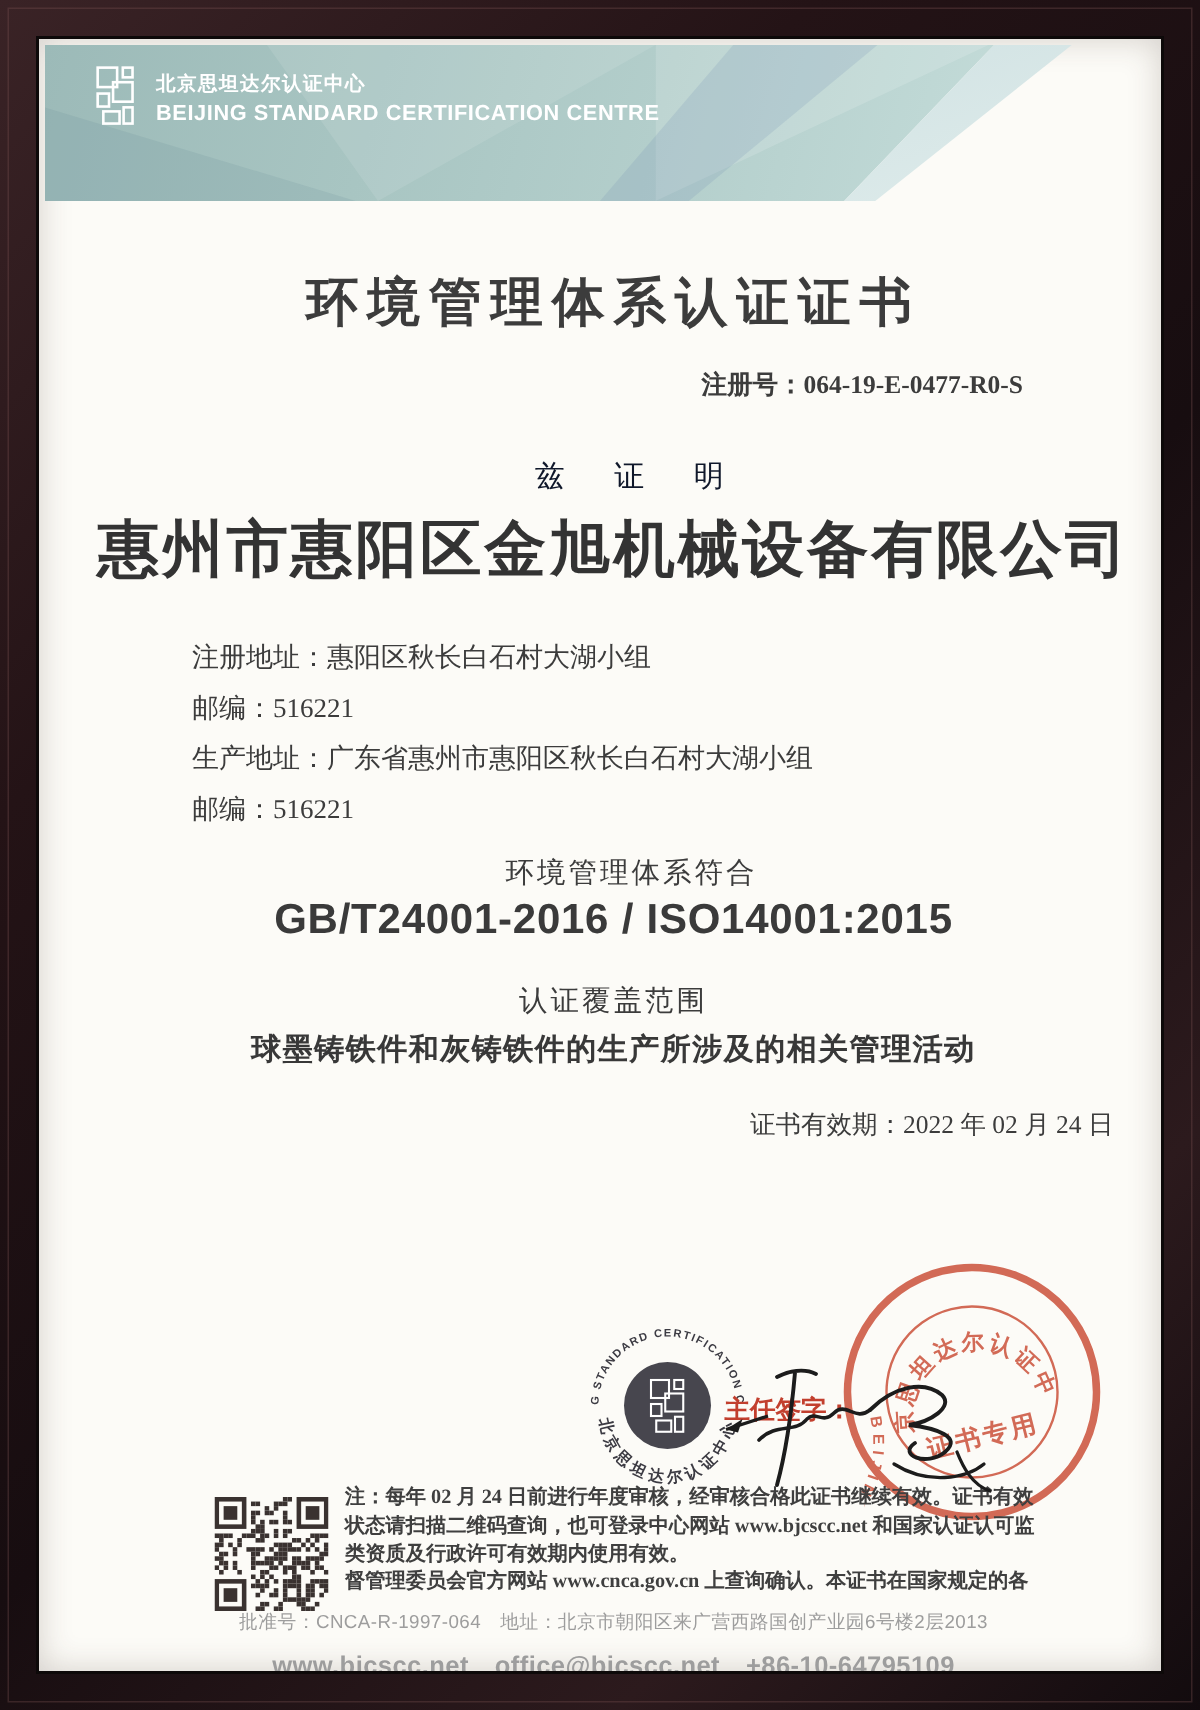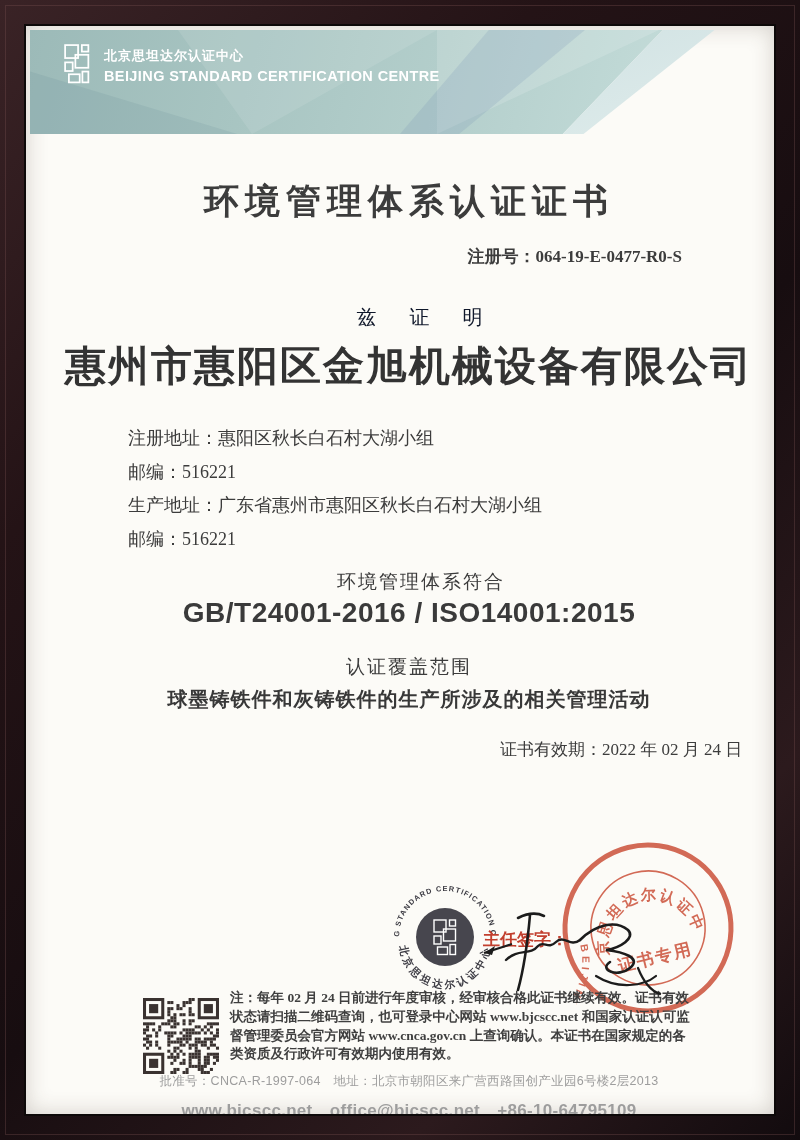--- a/index.html
+++ b/index.html
@@ -367,21 +367,21 @@
           <rect x="20" y="2" width="3" height="3" fill="#3a3230"></rect>
           <rect x="0" y="18" width="7" height="7" fill="#3a3230"></rect>
           <rect x="1" y="19" width="5" height="5" fill="#fcfbf7"></rect>
           <rect x="2" y="20" width="3" height="3" fill="#3a3230"></rect>
         </svg>
     </div>
 
     <div class="abs note">
       <div>注：每年 02 月 24 日前进行年度审核，经审核合格此证书继续有效。证书有效</div>
       <div>状态请扫描二维码查询，也可登录中心网站 www.bjcscc.net 和国家认证认可监</div>
+      <div>类资质及行政许可有效期内使用有效。</div>
       <div>督管理委员会官方网站 www.cnca.gov.cn 上查询确认。本证书在国家规定的各</div>
-      <div>类资质及行政许可有效期内使用有效。</div>
     </div>
 
     <div class="abs center approval">批准号：CNCA-R-1997-064　地址：北京市朝阳区来广营西路国创产业园6号楼2层2013</div>
     <div class="abs center contact">www.bjcscc.net　office@bjcscc.net　+86-10-64795109</div>
 
   </div>
 </div>
 
 </body></html>

